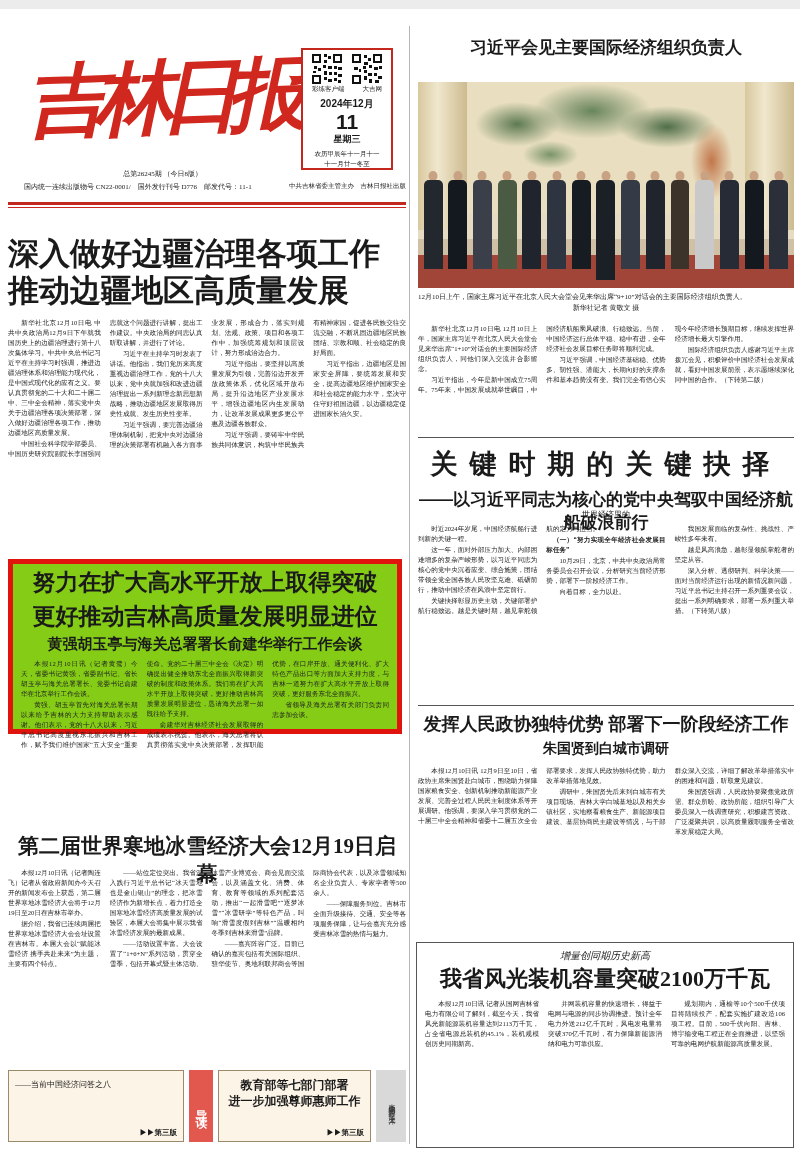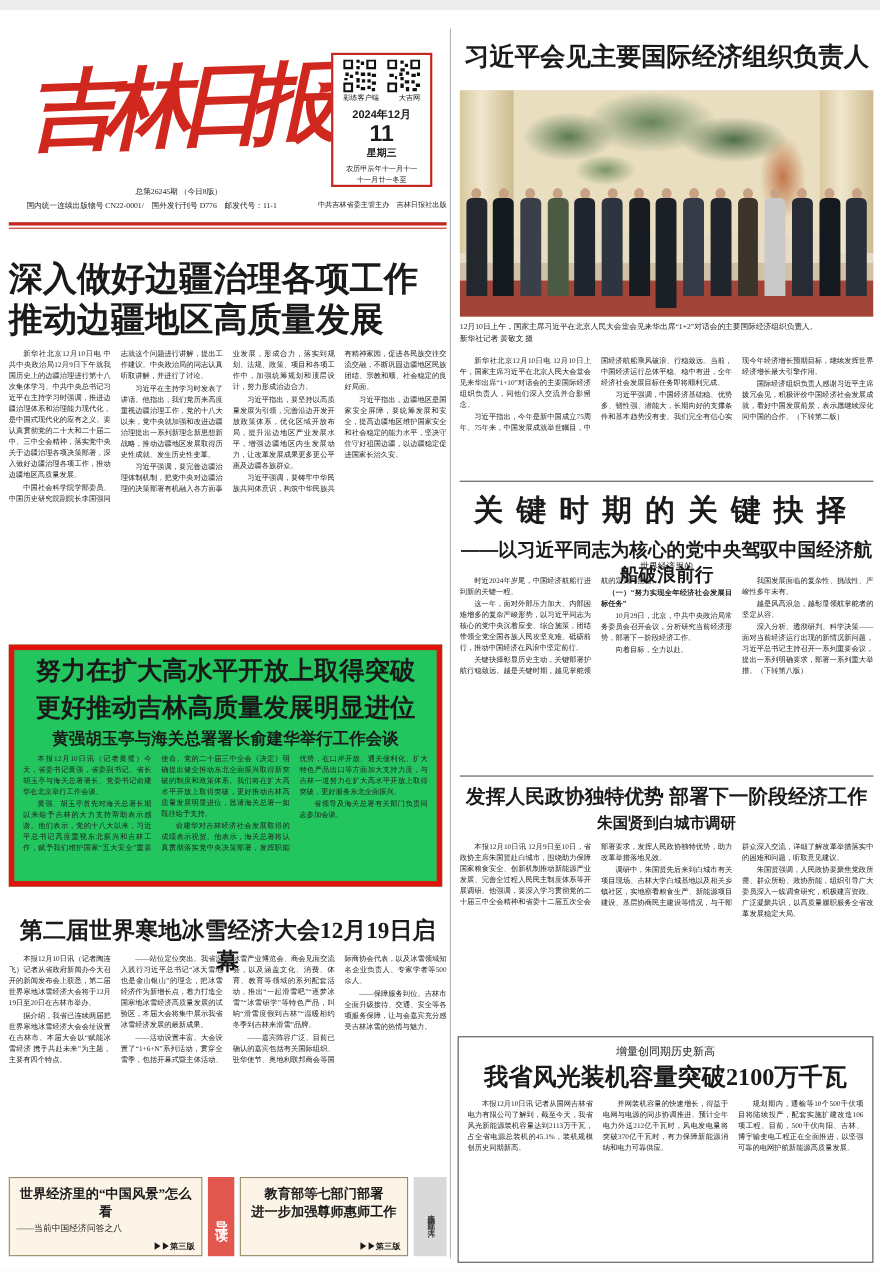--- a/index.html
+++ b/index.html
@@ -34,22 +34,22 @@
   .c4{column-count:4;column-gap:9px;}
 
   
   .kicker1{position:absolute;left:8px;top:213px;width:398px;text-align:center;
     font-family:"Liberation Sans",sans-serif;font-weight:bold;font-size:17px;}
   .head1{position:absolute;left:8px;top:235px;width:398px;
     font-family:"Liberation Sans",sans-serif;font-weight:900;font-size:31px;line-height:1.2;}
   #border-body{position:absolute;left:8px;top:318px;width:398px;height:268px;}
 
   
-  #redbox{position:absolute;left:8px;top:586px;width:394px;height:220px;
-    border:5px solid #e0140c;box-sizing:border-box;background:#22c55e;}
+  #redbox{position:absolute;left:8px;top:559px;width:394px;height:175px;
+    border:5px solid #e0140c;box-sizing:border-box;background:#84cc16;}
   .rb-t{ text-align:center;font-weight:bold;font-size:23px;line-height:1.3;margin-top:4px;}
   .rb-sub{text-align:center;font-weight:bold;font-size:15px;margin-top:3px;
     font-family:"Liberation Sans",sans-serif;}
   .rb-body{margin:5px 8px 0 8px;height:112px;}
 
   
   .head-ice{position:absolute;left:8px;top:832px;width:398px;text-align:center;
     font-size:21px;font-weight:bold;}
   #ice-body{position:absolute;left:8px;top:868px;width:398px;height:194px;}
 
@@ -68,21 +68,21 @@
   .dd-editors{width:30px;background:#d9d9d9;writing-mode:vertical-rl;
     font-size:7px;color:#333;display:flex;align-items:center;justify-content:center;
     line-height:1.6;letter-spacing:1px;}
 
   
   .vline{position:absolute;left:409px;top:26px;height:1118px;width:1px;background:#b5b5b5;}
   .hline{position:absolute;left:418px;width:376px;border-top:1px solid #555;}
 
   
   .head-xi{position:absolute;left:418px;top:36px;width:376px;text-align:center;
-    font-size:23px;font-weight:bold;}
+    font-size:17px;font-weight:bold;}
   #photo{position:absolute;left:418px;top:82px;width:376px;height:206px;background:#e6dcc4;overflow:hidden;}
   .ph-wall{position:absolute;top:0;height:72%;width:13%;
     background:linear-gradient(90deg,#d8c89e,#f0e7cd 40%,#cdbb90);}
   .ph-wall.l{left:0;} .ph-wall.r{right:0;}
   .ph-painting{position:absolute;left:13%;right:13%;top:0;height:64%;
     background:
       radial-gradient(ellipse 60px 32px at 18% 32%, #5d7a52 0%, rgba(93,122,82,0) 70%),
       radial-gradient(ellipse 85px 40px at 45% 22%, #68855c 0%, rgba(104,133,92,0) 70%),
       radial-gradient(ellipse 70px 30px at 72% 34%, #4f6e49 0%, rgba(79,110,73,0) 70%),
       radial-gradient(ellipse 30px 55px at 88% 60%, #c2764a 0%, rgba(194,118,74,0) 70%),
@@ -105,39 +105,39 @@
   .person:nth-child(7)::after{--suit:#171b22;}
   .person:nth-child(8)::after{--suit:#1b2026;height:102%;}
   .person:nth-child(9)::after{--suit:#343a46;}
   .person:nth-child(10)::after{--suit:#20242c;}
   .person:nth-child(11)::after{--suit:#3c332b;}
   .person:nth-child(12)::after{--suit:#c9c9c9;}
   .person:nth-child(13)::after{--suit:#262b35;}
   .person:nth-child(14)::after{--suit:#14181f;}
   .person:nth-child(15)::after{--suit:#2a2f3a;}
   .caption{position:absolute;left:418px;top:292px;width:376px;font-size:7px;line-height:1.55;color:#222;}
-  .caption .credit{text-align:left;}
+  .caption .credit{text-align:center;}
   #xi-body{position:absolute;left:418px;top:324px;width:376px;height:108px;}
 
   .head-kt{position:absolute;left:418px;top:446px;width:376px;text-align:center;
     font-size:27px;font-weight:bold;letter-spacing:12px;}
   .sub-kt{position:absolute;left:418px;top:488px;width:376px;text-align:center;
     font-size:17px;font-weight:bold;font-family:"Liberation Sans",sans-serif;}
   .byline-kt{position:absolute;left:418px;top:509px;width:376px;text-align:center;font-size:8px;}
   #kt-body{position:absolute;left:418px;top:524px;width:376px;height:174px;}
 
   .head-zx{position:absolute;left:418px;top:712px;width:376px;text-align:center;
     font-family:"Liberation Sans",sans-serif;font-weight:bold;font-size:18px;}
   .sub-zx{position:absolute;left:418px;top:740px;width:376px;text-align:center;
     font-size:14px;font-weight:bold;}
   #zx-body{position:absolute;left:418px;top:766px;width:376px;height:170px;}
 
   #windbox{position:absolute;left:416px;top:942px;width:378px;height:206px;
     border:1px solid #555;box-sizing:border-box;background:#fff;}
-  .wb-kick{text-align:center;font-size:10px;margin-top:6px;}
+  .wb-kick{text-align:center;font-size:10px;margin-top:6px;font-style:italic;}
   .wb-title{text-align:center;font-size:22px;font-weight:bold;margin-top:1px;}
   .wb-body{margin:5px 8px 0 8px;height:132px;}
 </style>
 </head>
 <body>
 
 <div class="page">
   <div class="topstrip"></div>
 
   <div class="paper-name">吉林日报</div>
@@ -202,21 +202,20 @@
       <p>本报12月10日讯（记者陶连飞）记者从省政府新闻办今天召开的新闻发布会上获悉，第二届世界寒地冰雪经济大会将于12月19日至20日在吉林市举办。</p>
       <p>据介绍，我省已连续两届把世界寒地冰雪经济大会会址设置在吉林市。本届大会以“赋能冰雪经济  携手共赴未来”为主题，主要有四个特点。</p>
       <p>——站位定位突出。我省深入践行习近平总书记“冰天雪地也是金山银山”的理念，把冰雪经济作为新增长点，着力打造全国寒地冰雪经济高质量发展的试验区，本届大会将集中展示我省冰雪经济发展的最新成果。</p>
       <p>——活动设置丰富。大会设置了“1+6+N”系列活动，贯穿全雪季，包括开幕式暨主体活动、冰雪产业博览会、商会见面交流会，以及涵盖文化、消费、体育、教育等领域的系列配套活动，推出“一起滑雪吧”“逐梦冰雪”“冰雪研学”等特色产品，叫响“滑雪度假到吉林”“温暖相约  冬季到吉林来滑雪”品牌。</p>
       <p>——嘉宾阵容广泛。目前已确认的嘉宾包括有关国际组织、驻华使节、奥地利联邦商会等国际商协会代表，以及冰雪领域知名企业负责人、专家学者等500余人。</p>
       <p>——保障服务到位。吉林市全面升级接待、交通、安全等各项服务保障，让与会嘉宾充分感受吉林冰雪的热情与魅力。</p>
     </div>
 
   <div id="daodu">
     <div class="dd-box dd-box1">
-      <div class="dd-t">世界经济里的“中国风景”怎么看</div>
       <div class="dd-s">——当前中国经济问答之八</div>
       <div class="dd-page">▶▶第三版</div>
     </div>
     <div class="dd-label">导读</div>
     <div class="dd-box dd-box2">
       <div class="dd-t">教育部等七部门部署</div>
       <div class="dd-t">进一步加强尊师惠师工作</div>
       <div class="dd-page">▶▶第三版</div>
     </div>
     <div class="dd-editors">本版编辑  陈竞红  王大洋</div>
@@ -243,21 +242,21 @@
       <span class="person"></span>
       <span class="person"></span>
       <span class="person"></span>
       <span class="person"></span>
       <span class="person"></span>
       <span class="person"></span>
       <span class="person"></span>
     </div>
   </div>
   <div class="caption">
-    <span>12月10日上午，国家主席习近平在北京人民大会堂会见来华出席“1+2”对话会的主要国际经济组织负责人。</span>
+    <span>12月10日上午，国家主席习近平在北京人民大会堂会见来华出席“9+10”对话会的主要国际经济组织负责人。</span>
     <div class="credit">新华社记者 黄敬文 摄</div>
   </div>
   <div id="xi-body" class="cols c3">
       <p>新华社北京12月10日电  12月10日上午，国家主席习近平在北京人民大会堂会见来华出席“1+10”对话会的主要国际经济组织负责人，同他们深入交流并合影留念。</p>
       <p>习近平指出，今年是新中国成立75周年。75年来，中国发展成就举世瞩目，中国经济航船乘风破浪、行稳致远。当前，中国经济运行总体平稳、稳中有进，全年经济社会发展目标任务即将顺利完成。</p>
       <p>习近平强调，中国经济基础稳、优势多、韧性强、潜能大，长期向好的支撑条件和基本趋势没有变。我们完全有信心实现今年经济增长预期目标，继续发挥世界经济增长最大引擎作用。</p>
       <p>国际经济组织负责人感谢习近平主席拨冗会见，积极评价中国经济社会发展成就，看好中国发展前景，表示愿继续深化同中国的合作。（下转第二版）</p>
     </div>
 
   <div class="hline" style="top:437px"></div>

